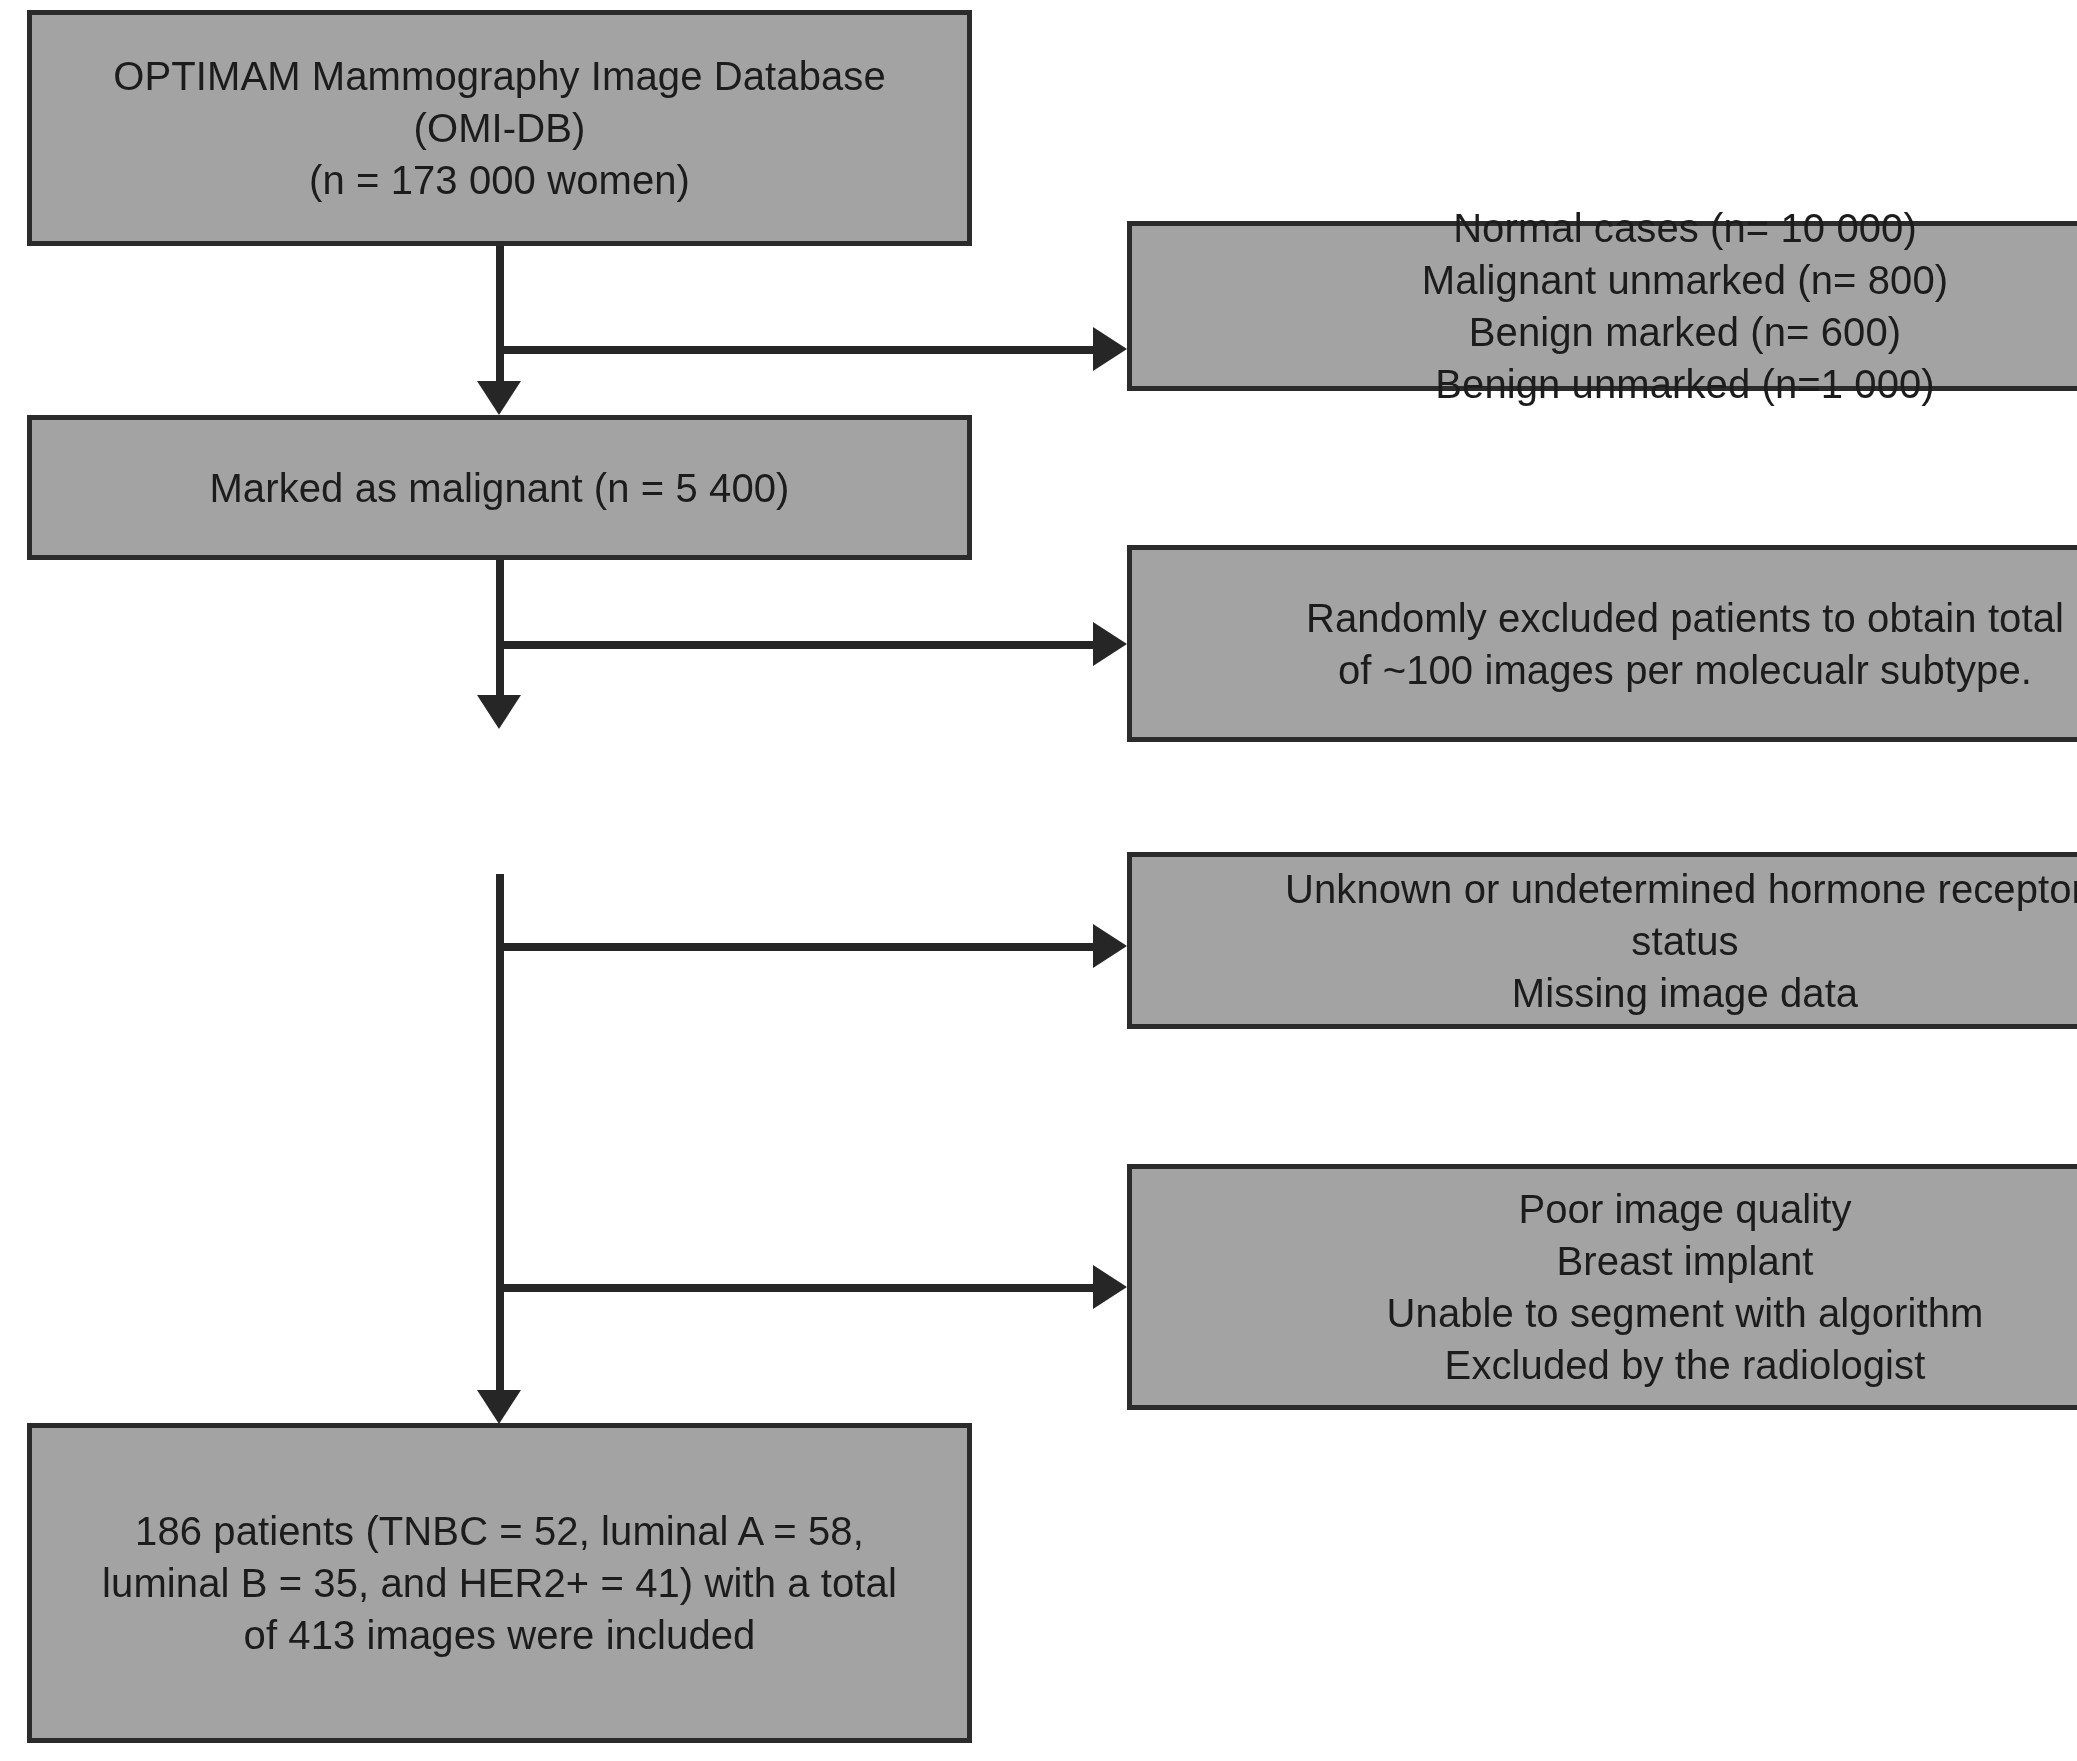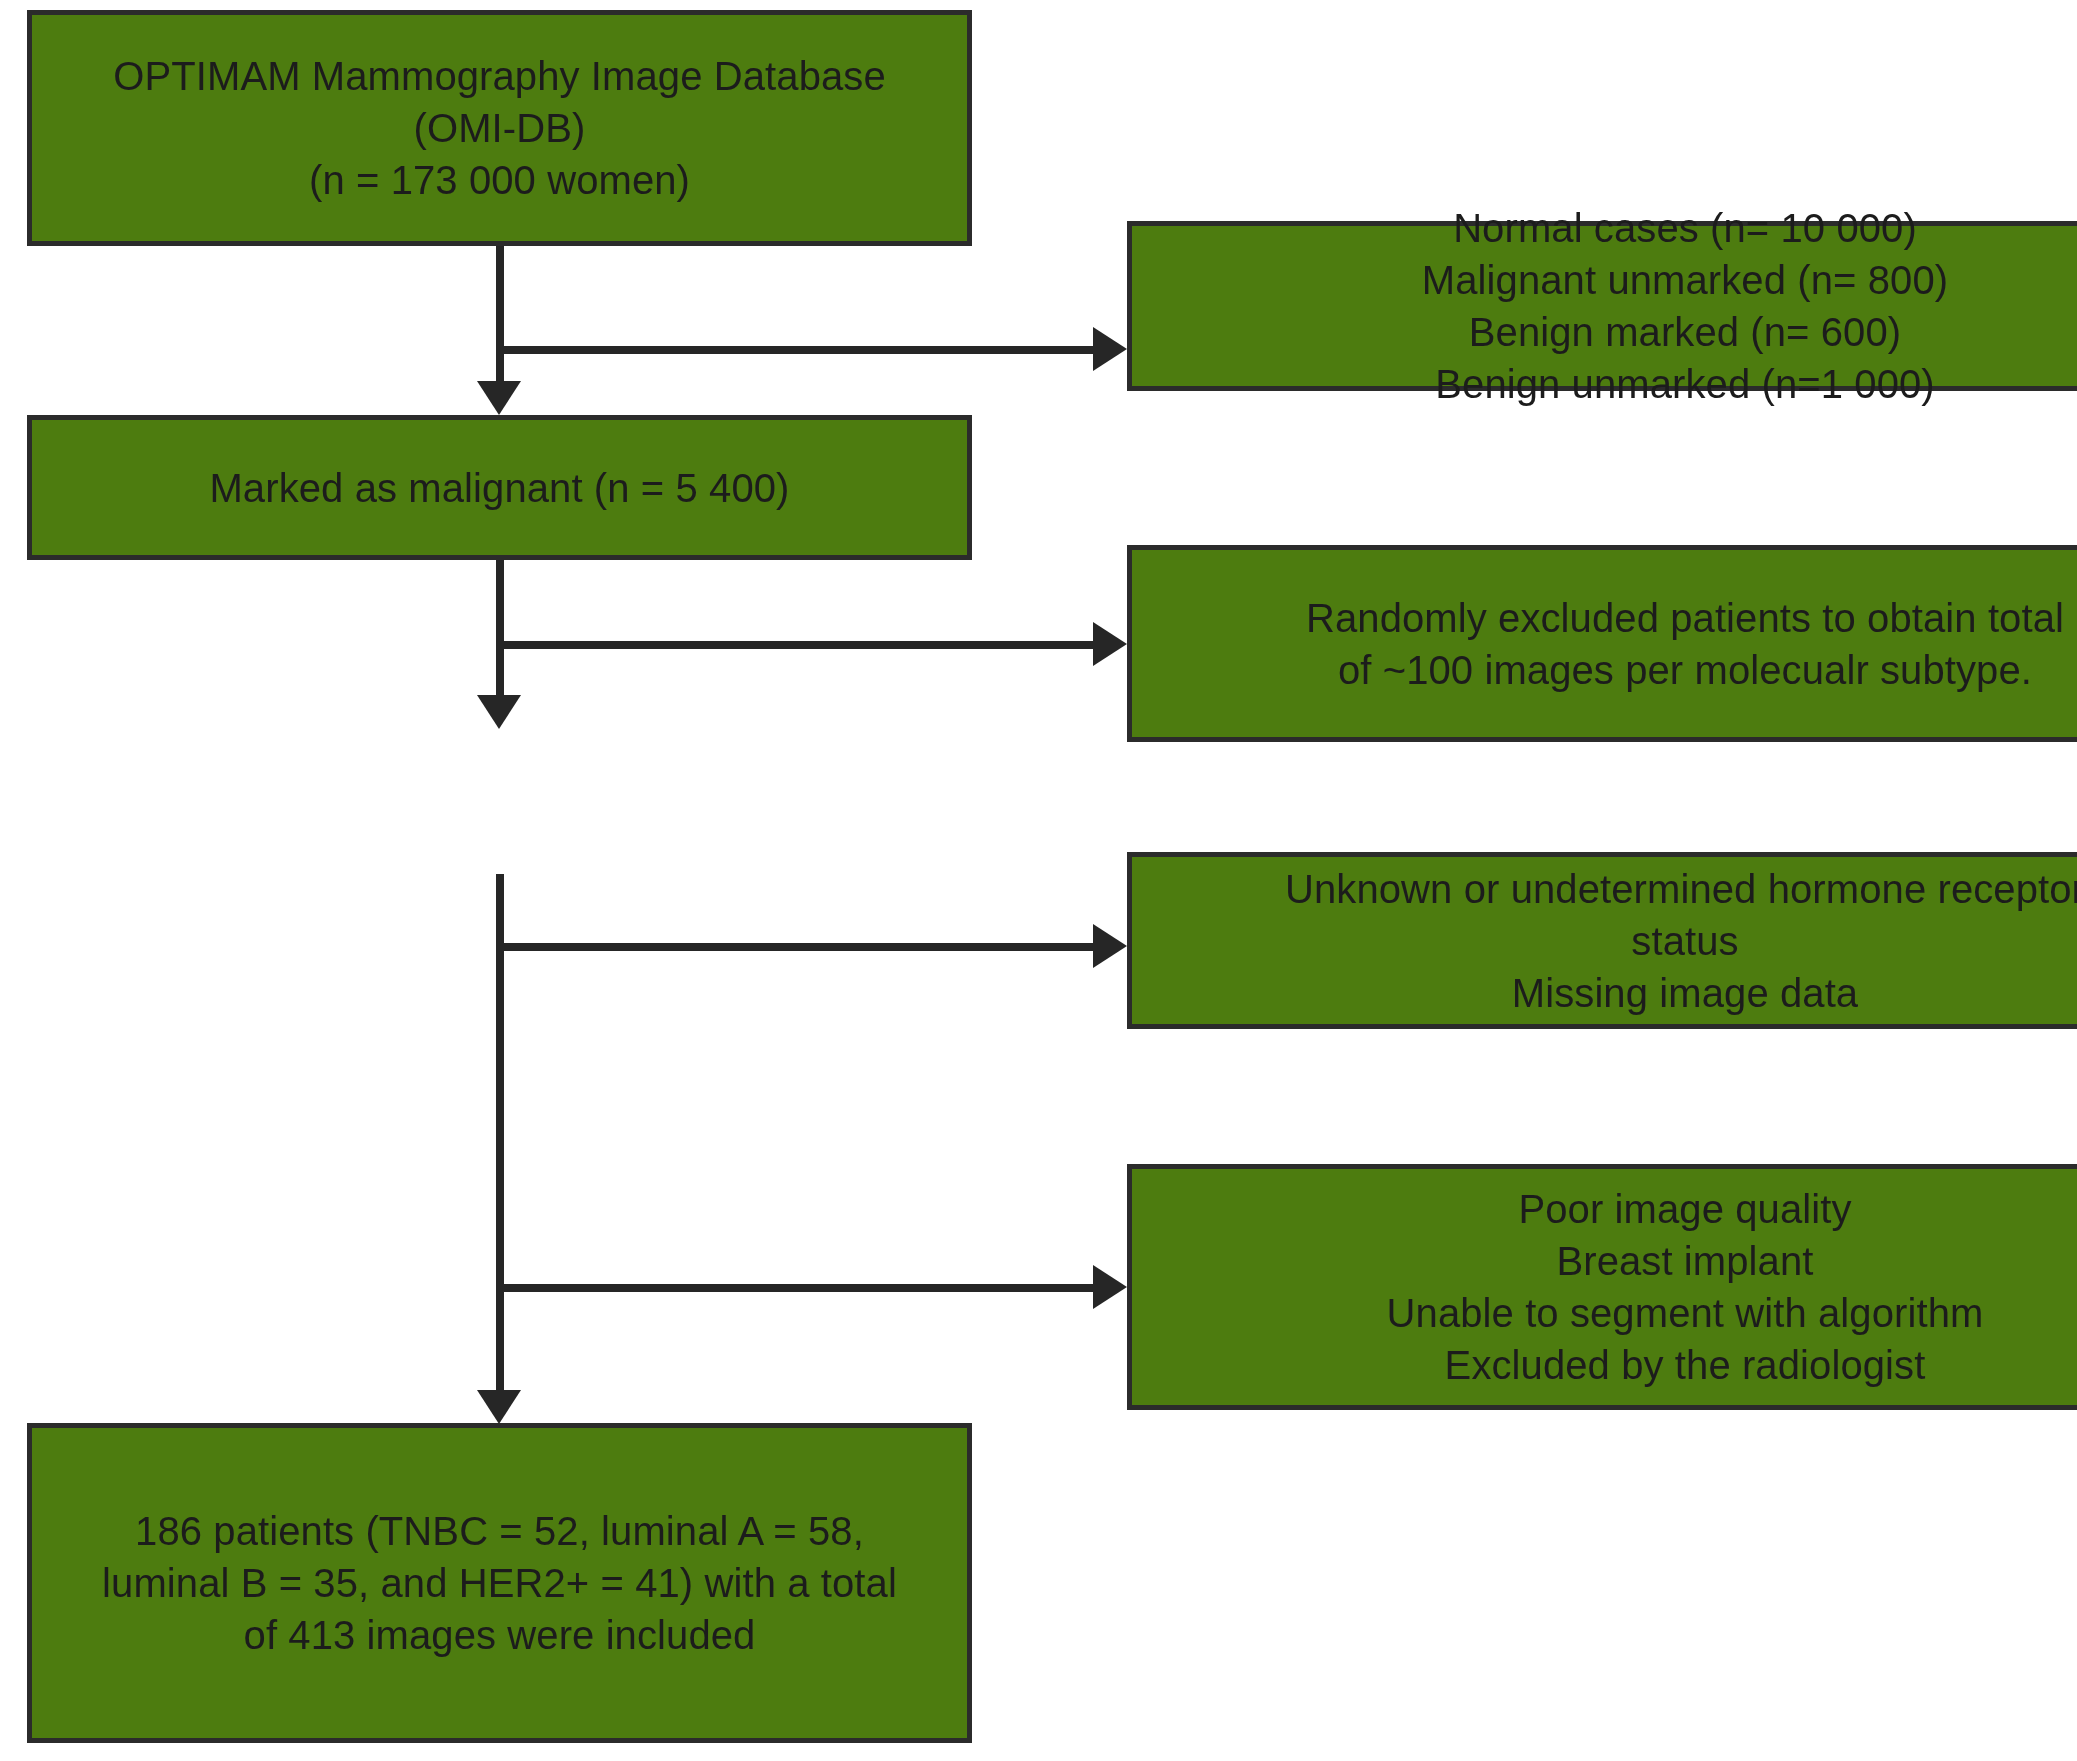--- a/index.html
+++ b/index.html
@@ -16,21 +16,21 @@
     width: 2078px;
     height: 1762px;
     background: #ffffff;
     overflow: hidden;
   }
 
   
   .node {
     position: absolute;
     box-sizing: border-box;
-    background: #4d7c0f;
+    background: #a3a3a3;
     border: 5.9px solid #2b2b2b;
     display: flex;
     align-items: center;
     justify-content: center;
     text-align: center;
     padding: 5px 15px;
   }
   .node .node-text {
     display: block;
     white-space: pre-line;

